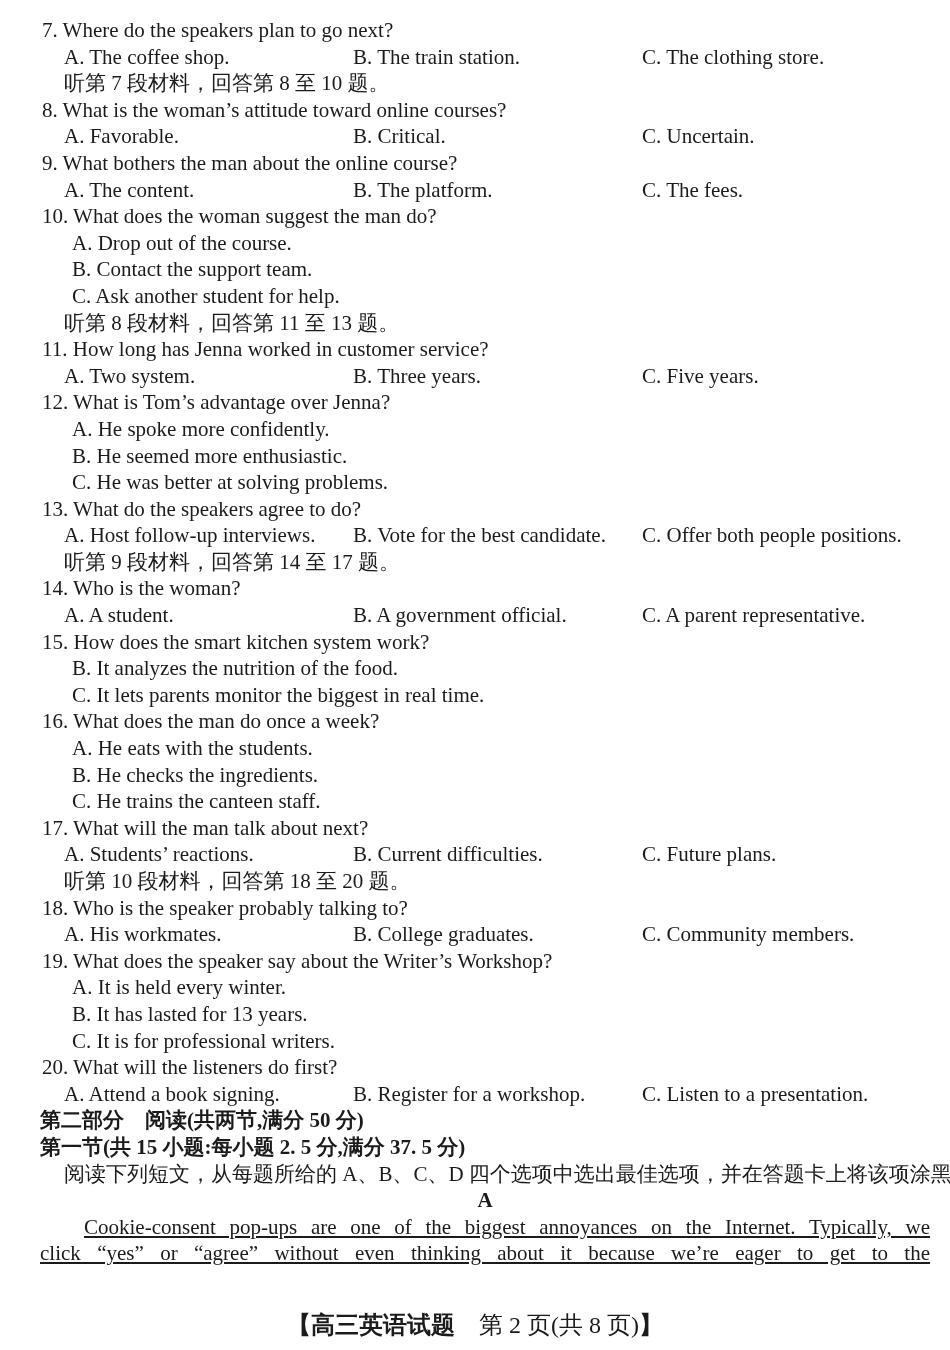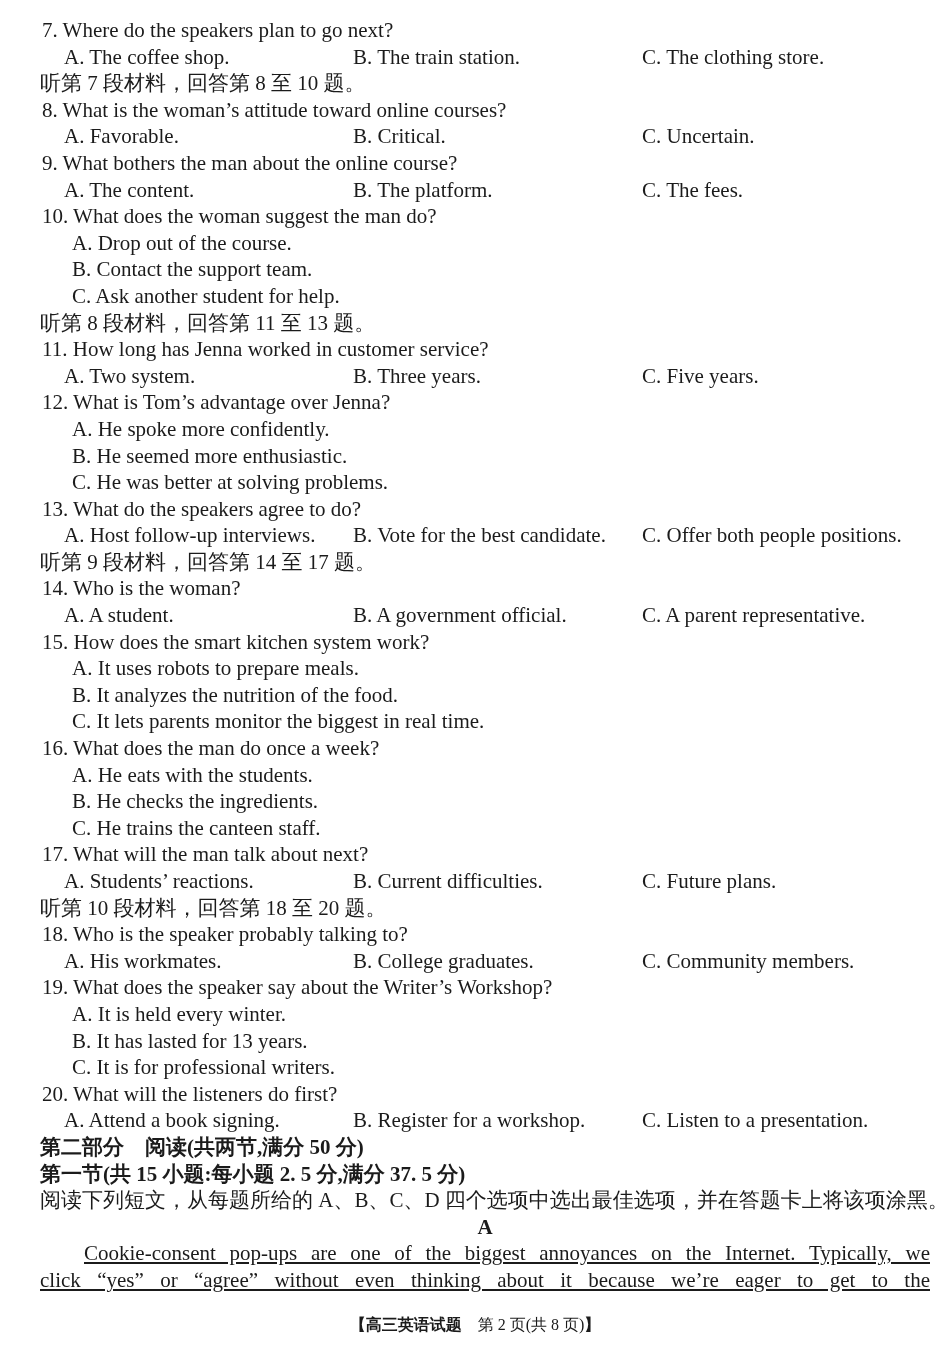--- a/index.html
+++ b/index.html
@@ -9,42 +9,42 @@
     position: relative; overflow: hidden;
     font-family: "Liberation Serif", "DejaVu Serif", serif;
     font-size: 21px; line-height: 26.6px;
     color: #1b1b1b;
   }
   .content { position: absolute; top: 17px; left: 40px; width: 890px; }
   .line { white-space: nowrap; }
   
   .q { padding-left: 2px; }
   
-  .cn { padding-left: 0; }
+  .cn { padding-left: 0; margin-left: 24px; }
   
   .opt { padding-left: 32px; }
   
   .abc { position: relative; }
   .abc .oa { display: inline-block; padding-left: 24px; }
   .abc .ob { position: absolute; left: 313px; top: 0; }
   .abc .oc { position: absolute; left: 602px; top: 0; }
   
   .part-heading { font-weight: bold; white-space: nowrap; }
   .passage-label { text-align: center; font-weight: bold; }
   .passage-line {
     white-space: normal;
     text-align: justify;
     text-align-last: justify;
     text-decoration: underline;
     -moz-text-align-last: justify;
   }
   .passage-line.first { text-indent: 44px; }
   .footer {
     position: absolute; left: 0; right: 0; bottom: 11px;
-    text-align: center; font-size: 16px;
+    text-align: center; font-size: 24px;
   }
   .footer .bold { font-weight: bold; }
 </style>
 </head>
 <body>
 
 <div class="content">
 
   <div>
       <div class="line q">7. Where do the speakers plan to go next?</div>
@@ -64,21 +64,20 @@
       <div class="line q">12. What is Tom’s advantage over Jenna?</div>
       <div class="line opt">A. He spoke more confidently.</div>
       <div class="line opt">B. He seemed more enthusiastic.</div>
       <div class="line opt">C. He was better at solving problems.</div>
       <div class="line q">13. What do the speakers agree to do?</div>
       <div class="line abc"><span class="oa">A. Host follow-up interviews.</span><span class="ob">B. Vote for the best candidate.</span><span class="oc">C. Offer both people positions.</span></div>
       <div class="line cn">听第 9 段材料，回答第 14 至 17 题。</div>
       <div class="line q">14. Who is the woman?</div>
       <div class="line abc"><span class="oa">A. A student.</span><span class="ob">B. A government official.</span><span class="oc">C. A parent representative.</span></div>
       <div class="line q">15. How does the smart kitchen system work?</div>
-      <div class="line opt">A. It uses robots to prepare meals.</div>
       <div class="line opt">B. It analyzes the nutrition of the food.</div>
       <div class="line opt">C. It lets parents monitor the biggest in real time.</div>
       <div class="line q">16. What does the man do once a week?</div>
       <div class="line opt">A. He eats with the students.</div>
       <div class="line opt">B. He checks the ingredients.</div>
       <div class="line opt">C. He trains the canteen staff.</div>
       <div class="line q">17. What will the man talk about next?</div>
       <div class="line abc"><span class="oa">A. Students’ reactions.</span><span class="ob">B. Current difficulties.</span><span class="oc">C. Future plans.</span></div>
       <div class="line cn">听第 10 段材料，回答第 18 至 20 题。</div>
       <div class="line q">18. Who is the speaker probably talking to?</div>

